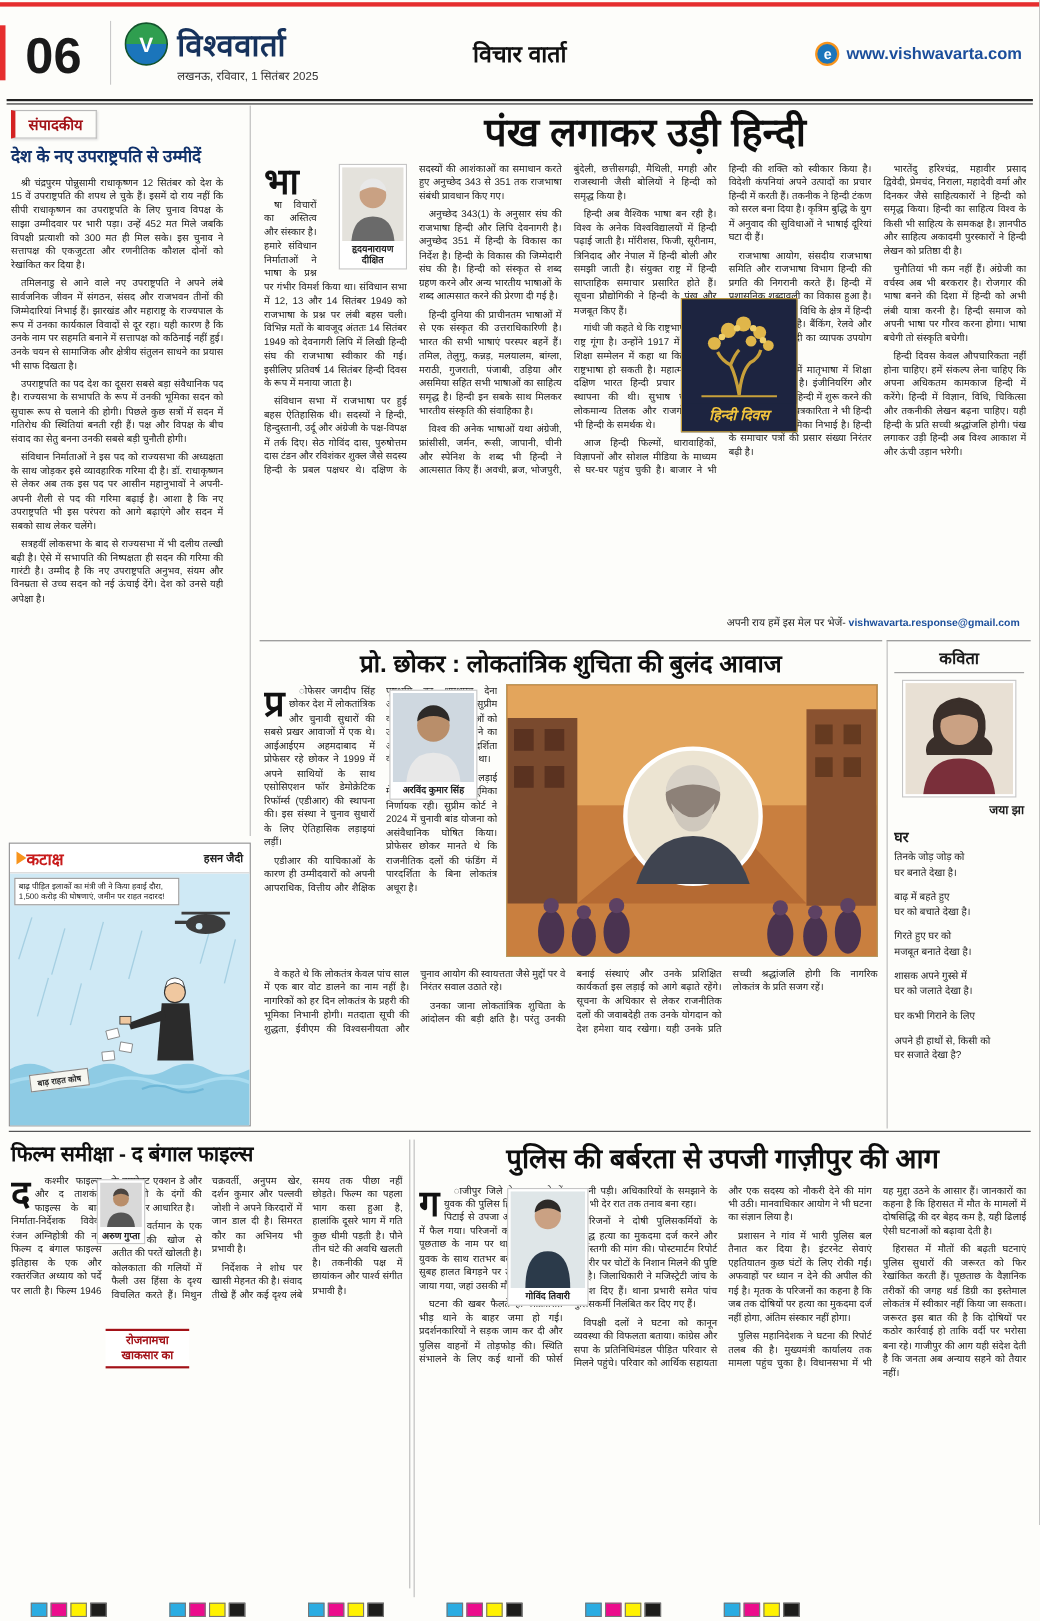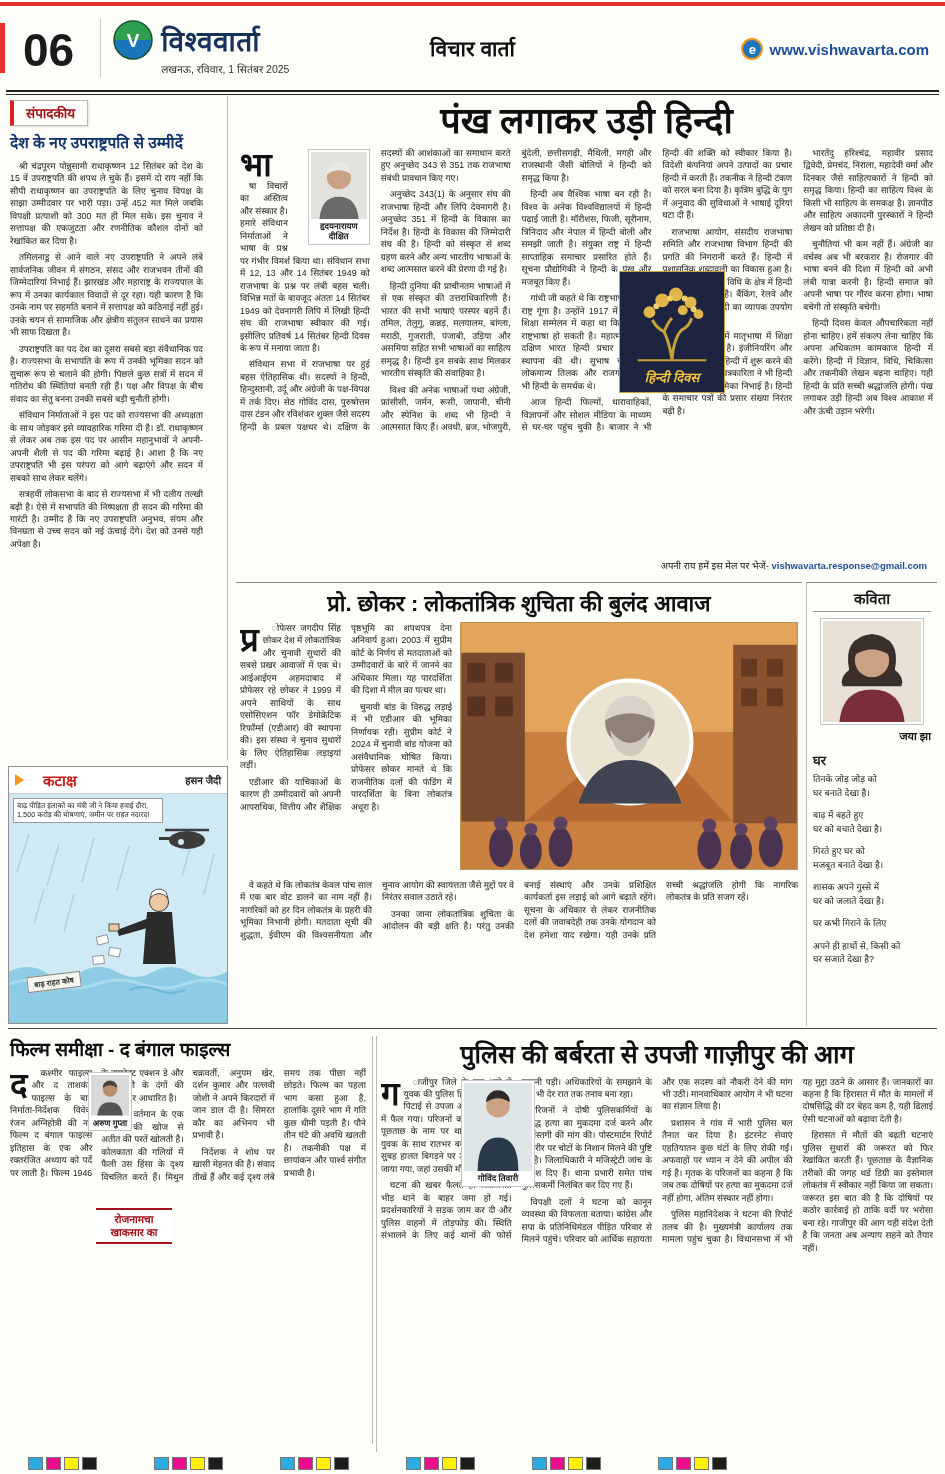--- a/index.html
+++ b/index.html
@@ -30,21 +30,21 @@
   .author-name{font-size:8.5px;font-weight:bold;text-align:center;color:#222;padding-top:2px;line-height:1.2}
   .fl-r{float:right;width:62px;margin:2px 0 3px 20px}
   .abs-author{position:absolute;z-index:3}
   
   .editorial{position:absolute;left:8px;top:96px;width:220px;height:664px;border-right:1px solid #bbb;padding:4px 24px 4px 2px;overflow:hidden}
   .edit-label{display:inline-block;font-size:13.5px;font-weight:bold;color:#a31218;border:1px solid #b9b9b9;border-left:4px solid #d42222;padding:3px 12px;box-shadow:1px 1px 2px #ddd}
   .edit-title{font-size:15.5px;font-weight:bold;color:#10316b;line-height:1.35;margin:7px 0 6px}
   .edit-body{height:580px;overflow:hidden}
   
   .cartoon{position:absolute;left:8px;top:766px;width:220px;height:258px;border:1px solid #8f8f8f;background:#fff;overflow:hidden}
-  .cart-head{display:flex;align-items:center;gap:19px;padding:3px 6px;border-bottom:1px solid #cfcfcf}
+  .cart-head{display:flex;align-items:center;gap:0;padding:3px 6px;border-bottom:1px solid #cfcfcf}
   .kat-arrow{width:0;height:0;border-left:9px solid #f7941d;border-top:6px solid transparent;border-bottom:6px solid transparent}
   .kat-label{font-size:15px;font-weight:bold;color:#c81a1a}
   .kat-author{margin-left:auto;font-size:10px;font-weight:bold;color:#222}
   .cart-art{position:relative;width:100%;height:230px}
   .cart-caption{position:absolute;top:4px;left:4px;width:150px;background:#fff;border:1px solid #9a9a9a;font-size:7.3px;line-height:1.3;padding:2px 3px;color:#222}
   .boat-label{position:absolute;left:18px;bottom:34px;background:#f6f6f0;border:1px solid #8a8a8a;font-size:7.5px;font-weight:bold;padding:2px 6px;transform:rotate(-7deg);color:#333}
   
   .main-art{position:absolute;left:236px;top:96px;width:701px;height:478px;padding:2px 4px;overflow:hidden}
   .main-art .headline{font-size:36px;line-height:1.25}
   .main-body{position:relative;margin-top:4px;height:398px;column-count:5;column-gap:11px;overflow:hidden}
@@ -271,20 +271,29 @@
           <path d="M145 98 a25 25 0 0 1 50 0 q-25 -14 -50 0" fill="#d8d2c8"></path>
           <path d="M150 108 q20 26 40 0 q-4 26 -20 26 q-16 0 -20 -26" fill="#cfc8bd"></path>
           <path d="M118 182 q14 -44 52 -44 q38 0 52 44 Z" fill="#3f4450"></path>
         </svg>
       </div>
     </div>
     <div class="prof-bottom">
         <div class="para">वे कहते थे कि लोकतंत्र केवल पांच साल में एक बार वोट डालने का नाम नहीं है। नागरिकों को हर दिन लोकतंत्र के प्रहरी की भूमिका निभानी होगी। मतदाता सूची की शुद्धता, ईवीएम की विश्वसनीयता और चुनाव आयोग की स्वायत्तता जैसे मुद्दों पर वे निरंतर सवाल उठाते रहे।</div>
         <div class="para">उनका जाना लोकतांत्रिक शुचिता के आंदोलन की बड़ी क्षति है। परंतु उनकी बनाई संस्थाएं और उनके प्रशिक्षित कार्यकर्ता इस लड़ाई को आगे बढ़ाते रहेंगे। सूचना के अधिकार से लेकर राजनीतिक दलों की जवाबदेही तक उनके योगदान को देश हमेशा याद रखेगा। यही उनके प्रति सच्ची श्रद्धांजलि होगी कि नागरिक लोकतंत्र के प्रति सजग रहें।</div>
       </div>
+    <figure class="author abs-author prof-author">
+      <svg class="ph" viewBox="0 0 60 66">
+        <rect width="60" height="66" fill="#cfd8e0"></rect>
+        <circle cx="30" cy="24" r="12" fill="#b98e6a"></circle>
+        <path d="M18 21 a12 12 0 0 1 24 0 q-12 -8 -24 0" fill="#2d2a28"></path>
+        <path d="M10 66 q2 -22 20 -22 q18 0 20 22 Z" fill="#e8e8e8"></path>
+      </svg>
+      <figcaption class="author-name">अरविंद कुमार सिंह</figcaption>
+    </figure>
   </section>
 
   <aside class="poem">
     <div class="poem-label">कविता</div>
     <figure class="author">
       <svg class="ph" viewBox="0 0 60 62">
         <rect width="60" height="62" fill="#e8e0d4"></rect>
         <path d="M16 30 q-4 -20 14 -22 q18 2 14 22 q6 4 4 10 h-36 q-2 -6 4 -10" fill="#3a2f2a"></path>
         <circle cx="30" cy="24" r="10.5" fill="#caa183"></circle>
         <path d="M19 21 a10.5 10.5 0 0 1 22 0 q-11 -7 -22 0" fill="#3a2f2a"></path>

